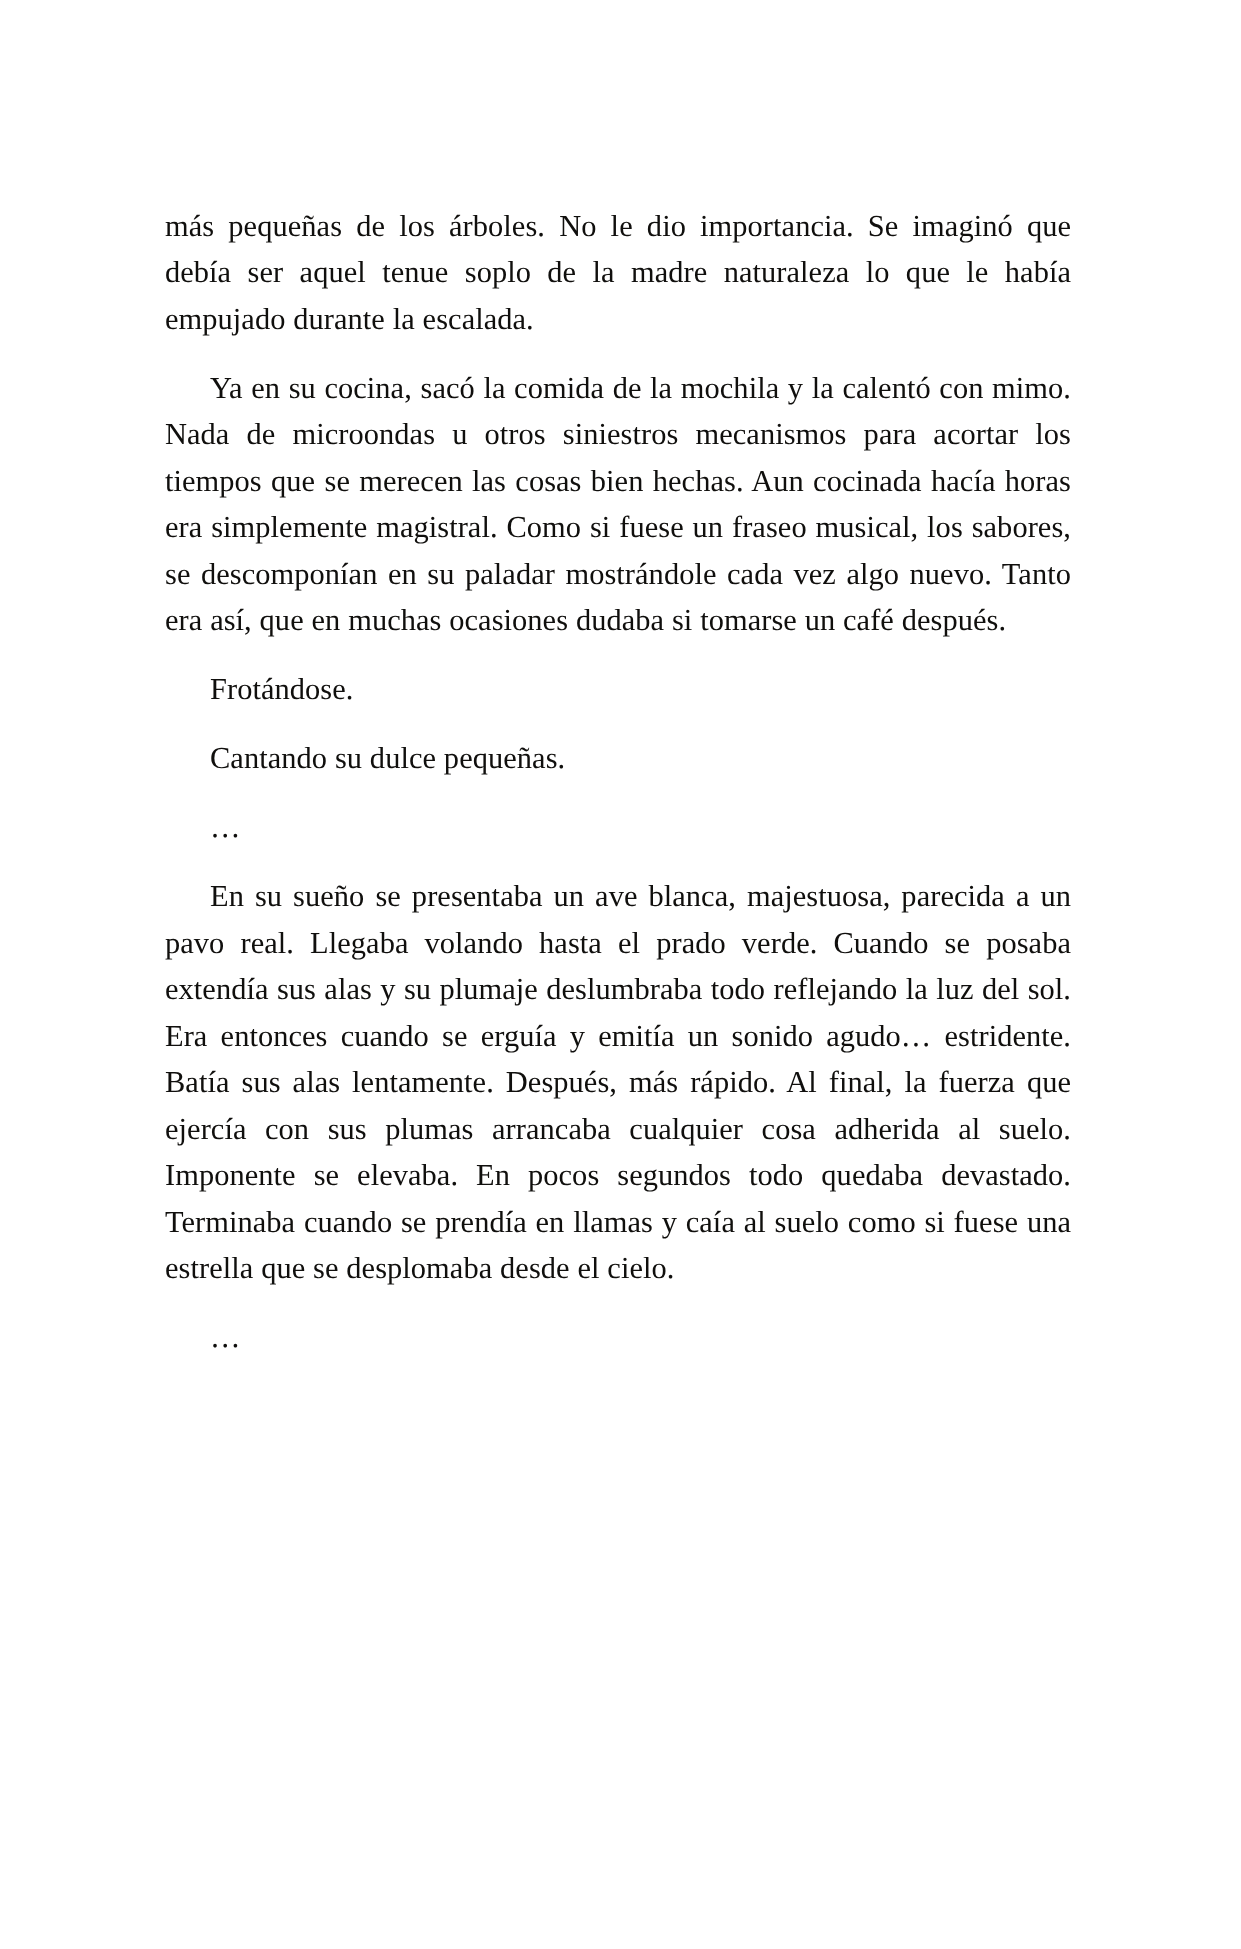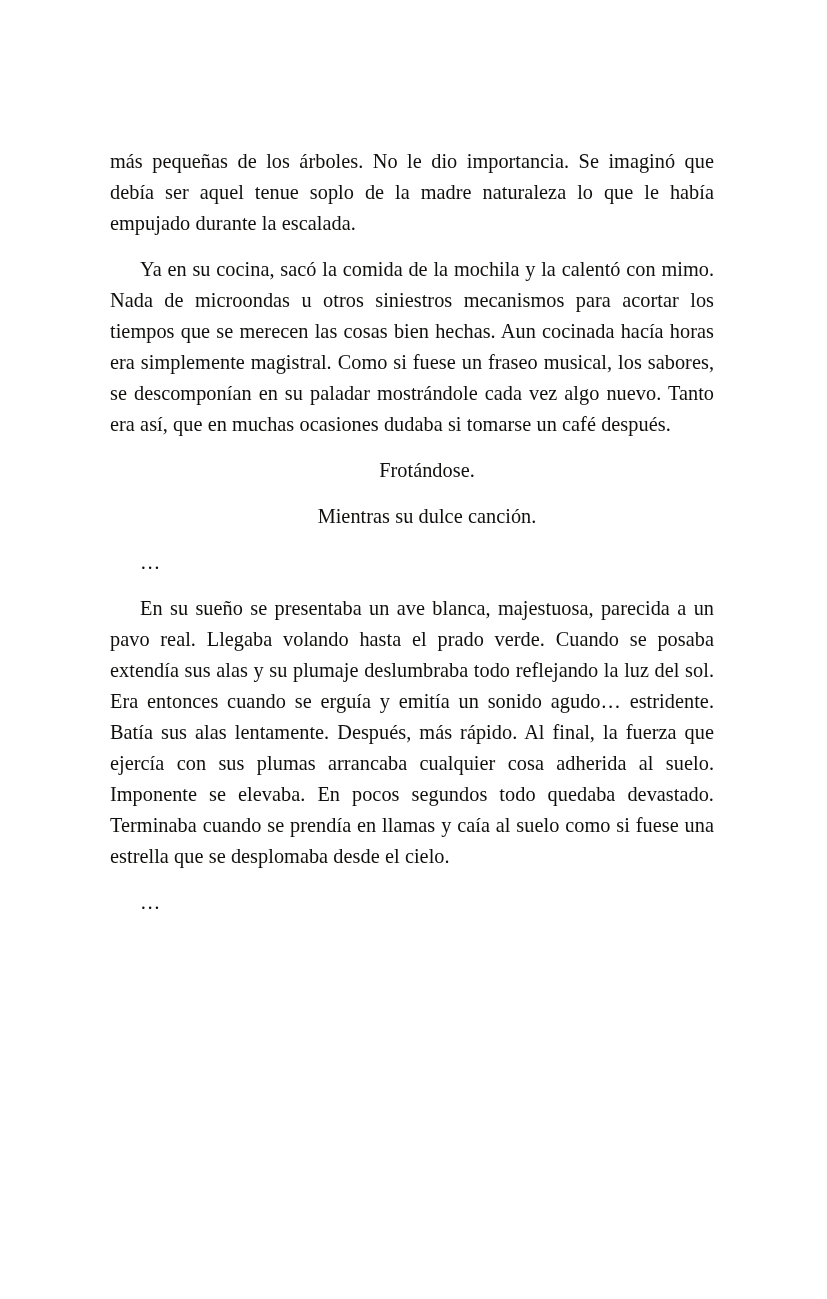--- a/index.html
+++ b/index.html
@@ -18,57 +18,57 @@
     -webkit-font-smoothing: antialiased;
   }
   .page {
     position: absolute;
     inset: 0;
     background: #ffffff;
   }
   .text-block {
     position: absolute;
     left: 110px;
-    top: 146px;
+    top: 136px;
     width: 604px;
   }
   p.para {
     margin: 0 0 15px 0;
     font-size: 20.3px;
     line-height: 31px;
     text-align: justify;
     text-justify: inter-word;
     text-indent: 30px;
     hyphens: none;
     -webkit-hyphens: none;
     word-spacing: 0.1px;
     letter-spacing: 0.04px;
   }
   
   p.para.continuation {
     text-indent: 0;
   }
   
   p.para.short {
-    text-align: center;
+    text-align: left;
   }
   p.para.ellipsis {
     text-align: left;
     letter-spacing: 1.2px;
   }
   p.para:last-child {
     margin-bottom: 0;
   }
 </style>
 </head>
 <body>
 
 <div class="page">
   <div class="text-block">
       <p class="para continuation">más pequeñas de los árboles. No le dio importancia. Se imaginó que debía ser aquel tenue soplo de la madre naturaleza lo que le había empujado durante la escalada.</p>
       <p class="para">Ya en su cocina, sacó la comida de la mochila y la calentó con mimo. Nada de microondas u otros siniestros mecanismos para acortar los tiempos que se merecen las cosas bien hechas. Aun cocinada hacía horas era simplemente magistral. Como si fuese un fraseo musical, los sabores, se descomponían en su paladar mostrándole cada vez algo nuevo. Tanto era así, que en muchas ocasiones dudaba si tomarse un café después.</p>
       <p class="para short">Frotándose.</p>
-      <p class="para short">Mientras su dulce canción.</p>
+      <p class="para short">Cantando su dulce pequeñas.</p>
       <p class="para ellipsis">…</p>
       <p class="para">En su sueño se presentaba un ave blanca, majestuosa, parecida a un pavo real. Llegaba volando hasta el prado verde. Cuando se posaba extendía sus alas y su plumaje deslumbraba todo reflejando la luz del sol. Era entonces cuando se erguía y emitía un sonido agudo… estridente. Batía sus alas lentamente. Después, más rápido. Al final, la fuerza que ejercía con sus plumas arrancaba cualquier cosa adherida al suelo. Imponente se elevaba. En pocos segundos todo quedaba devastado. Terminaba cuando se prendía en llamas y caía al suelo como si fuese una estrella que se desplomaba desde el cielo.</p>
       <p class="para ellipsis">…</p>
     </div>
 </div>
 
 </body></html>

